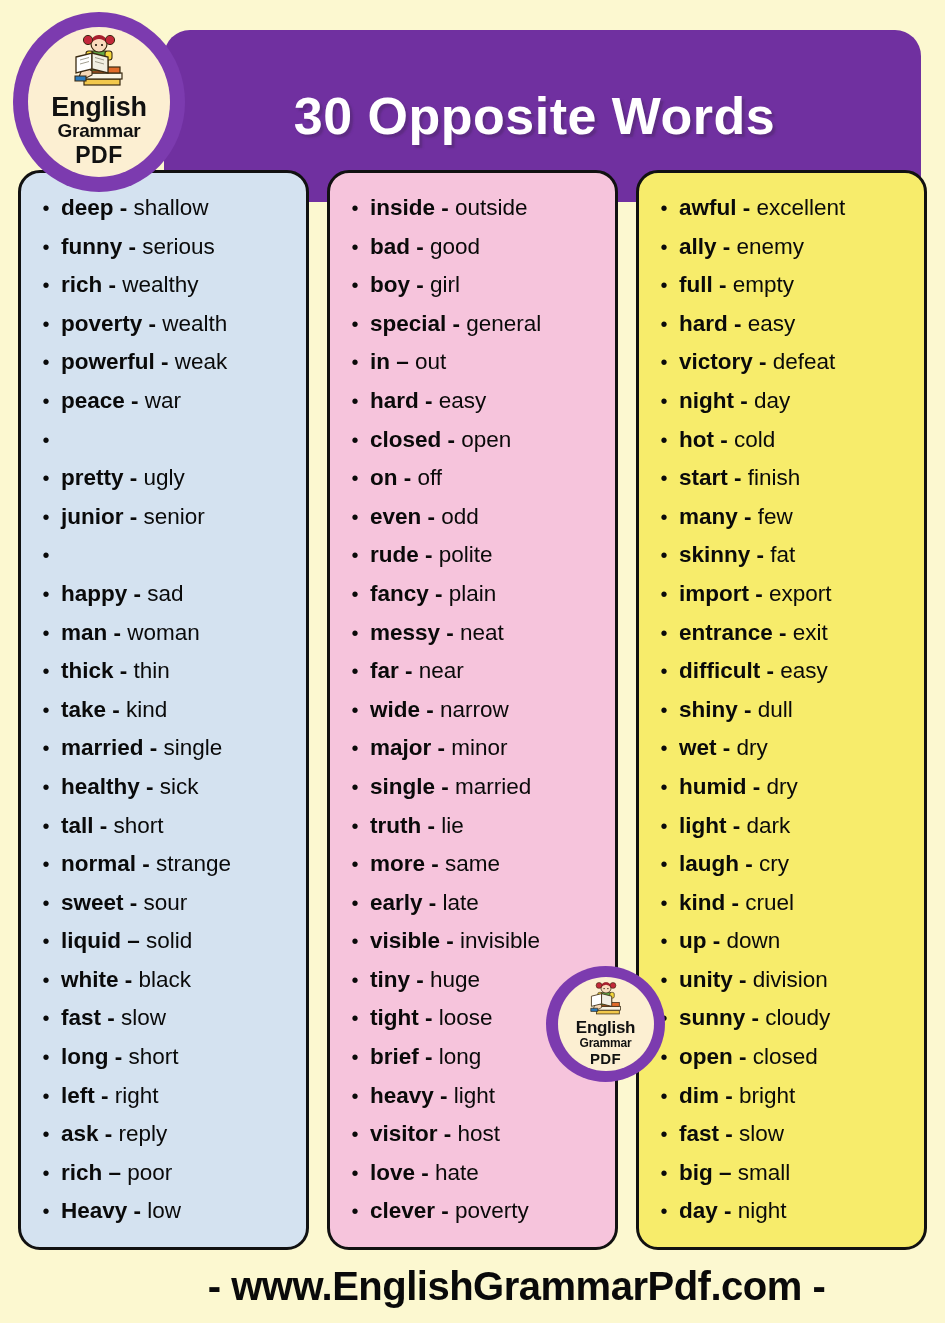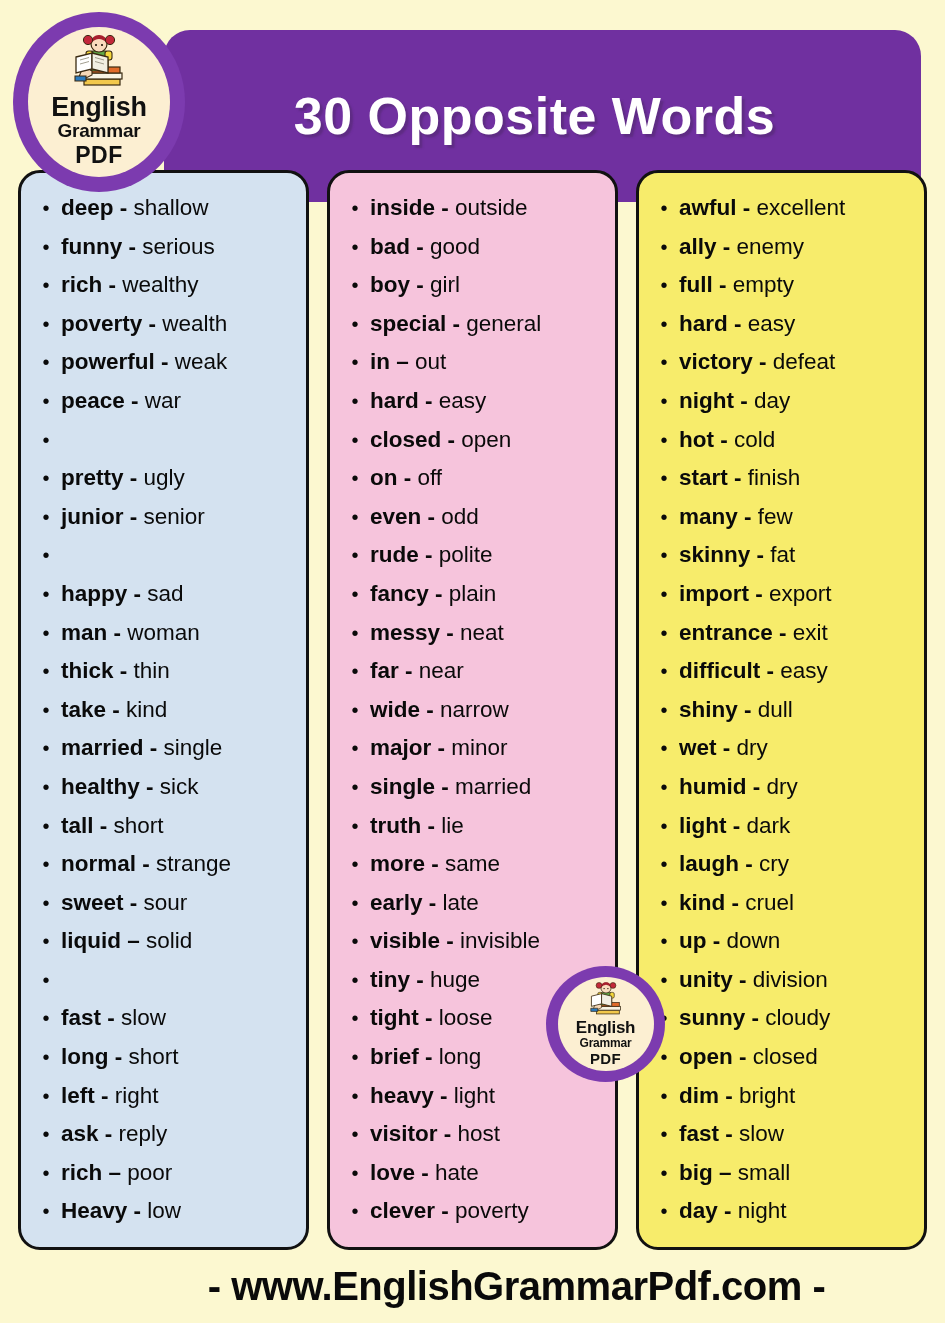--- a/index.html
+++ b/index.html
@@ -294,20 +294,21 @@
         <li class="word-item">
           <span class="bullet">•</span>
           <span class="pair"><span class="w-a">sweet</span><span class="w-sep"> - </span><span class="w-b">sour</span></span>
         </li>
         <li class="word-item">
           <span class="bullet">•</span>
           <span class="pair"><span class="w-a">liquid</span><span class="w-sep"> – </span><span class="w-b">solid</span></span>
         </li>
         <li class="word-item">
           <span class="bullet">•</span>
+          <span class="pair"><span class="w-a">white</span><span class="w-sep"> - </span><span class="w-b">black</span></span>
         </li>
         <li class="word-item">
           <span class="bullet">•</span>
           <span class="pair"><span class="w-a">fast</span><span class="w-sep"> - </span><span class="w-b">slow</span></span>
         </li>
         <li class="word-item">
           <span class="bullet">•</span>
           <span class="pair"><span class="w-a">long</span><span class="w-sep"> - </span><span class="w-b">short</span></span>
         </li>
         <li class="word-item">

